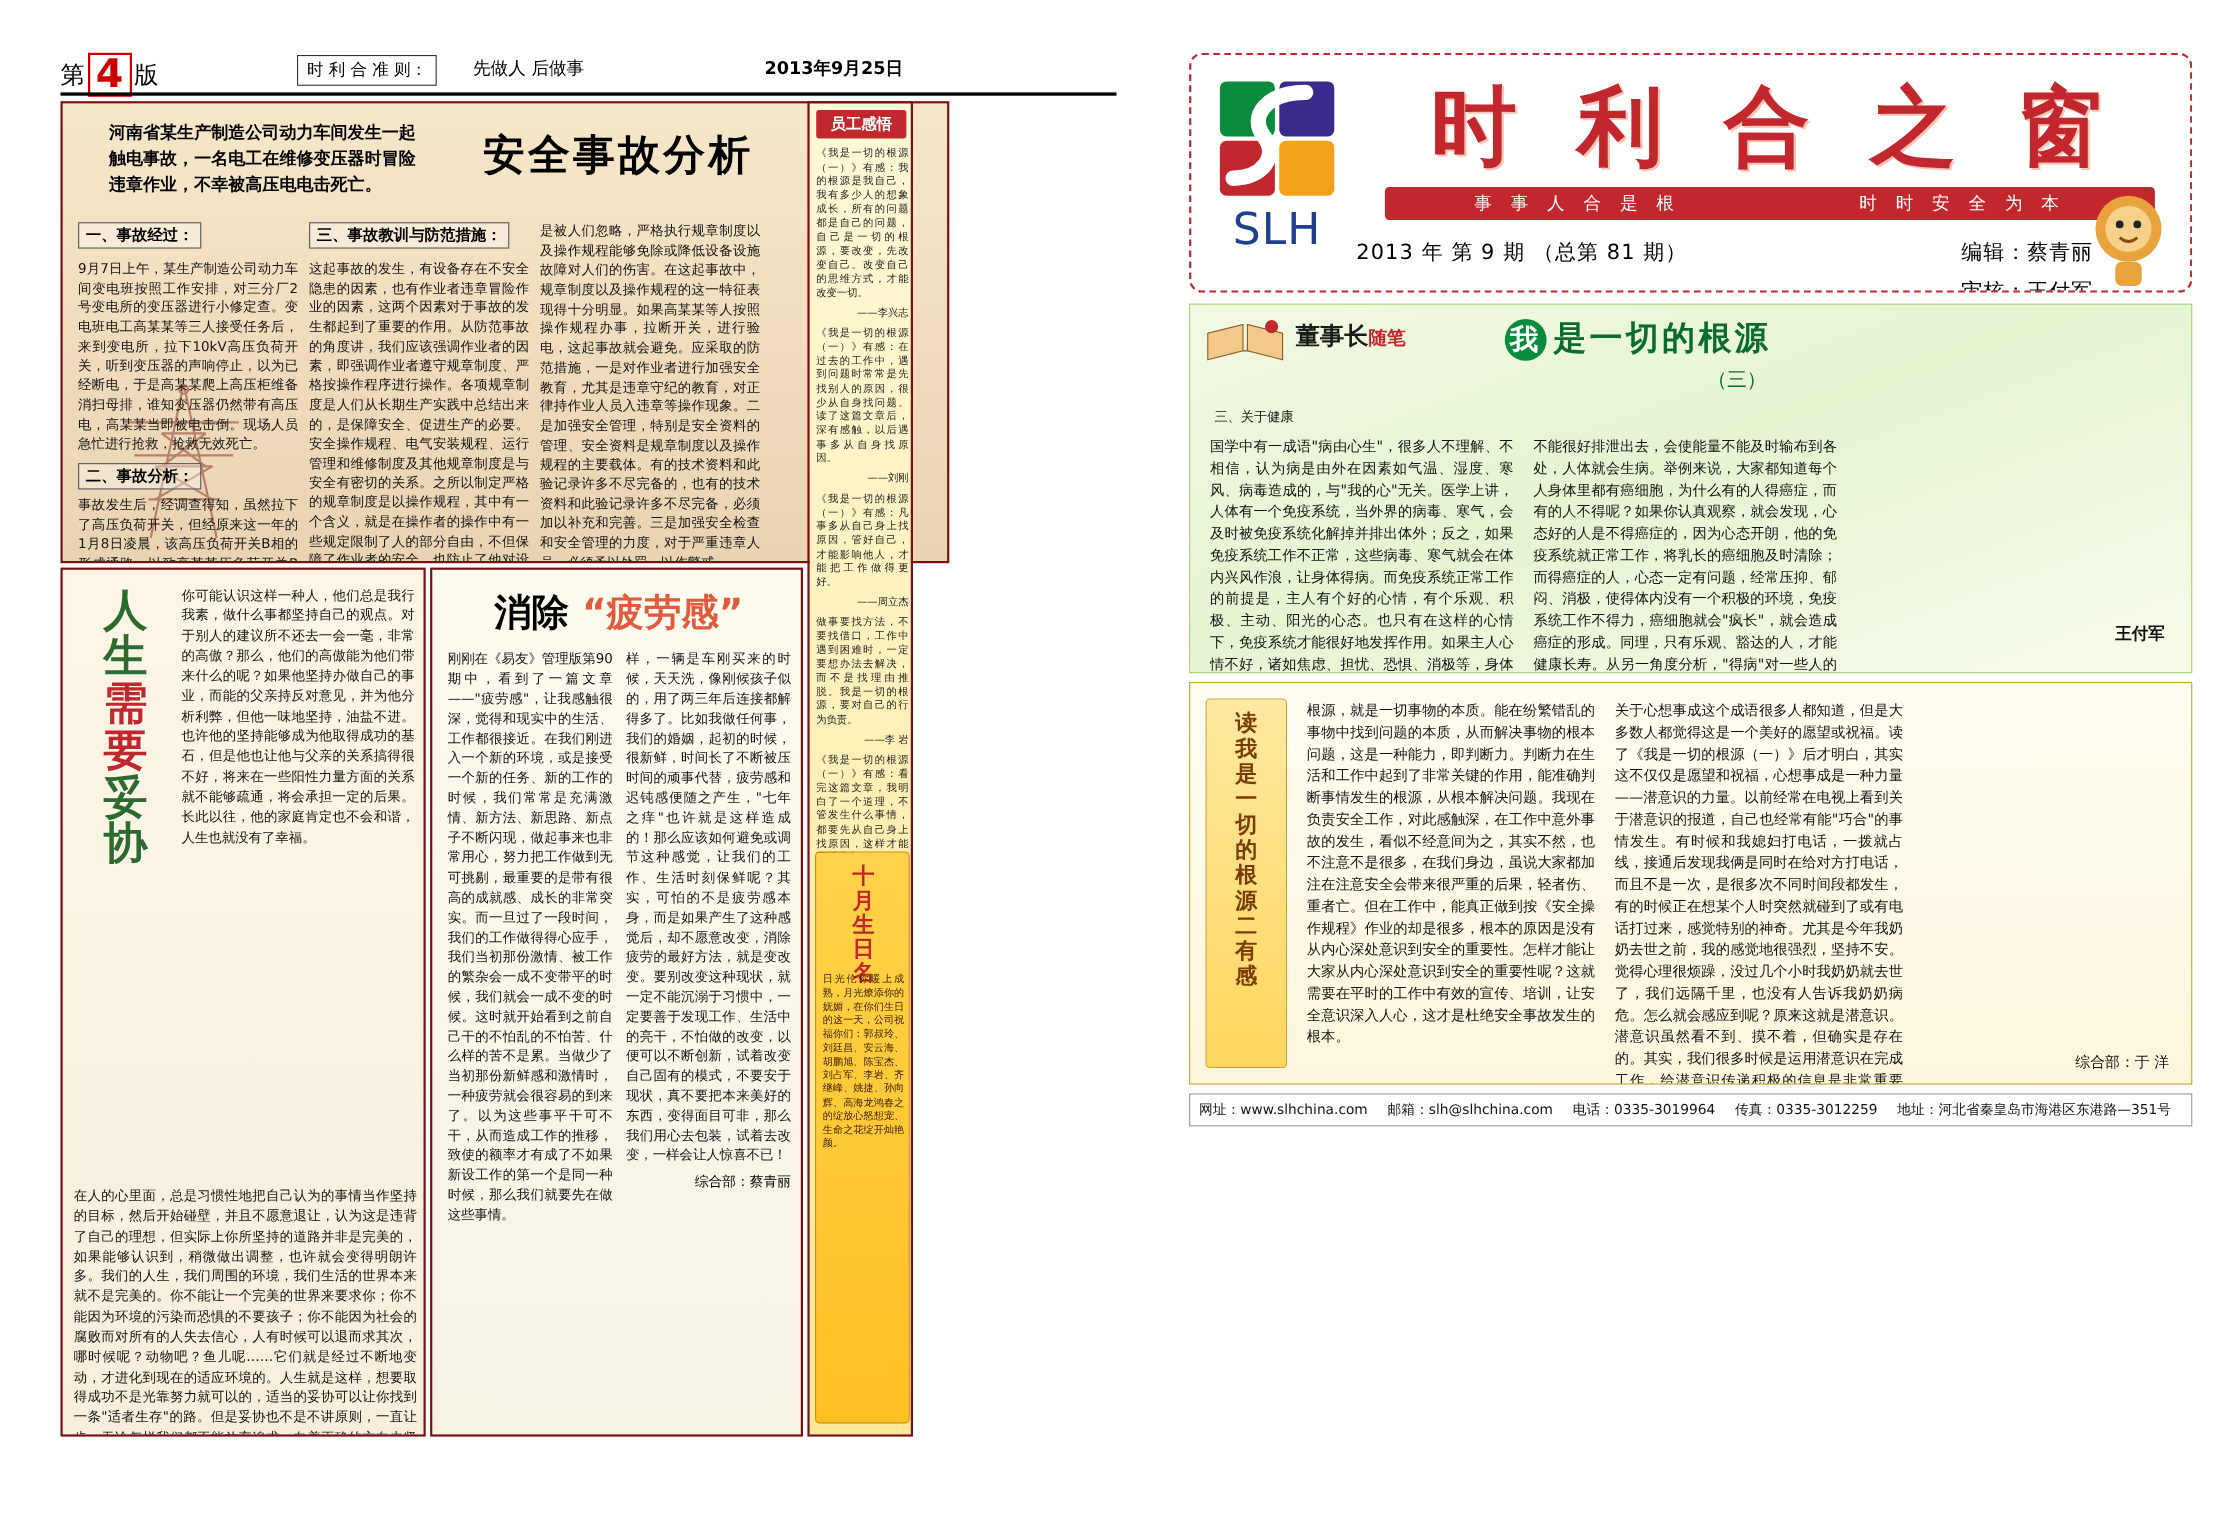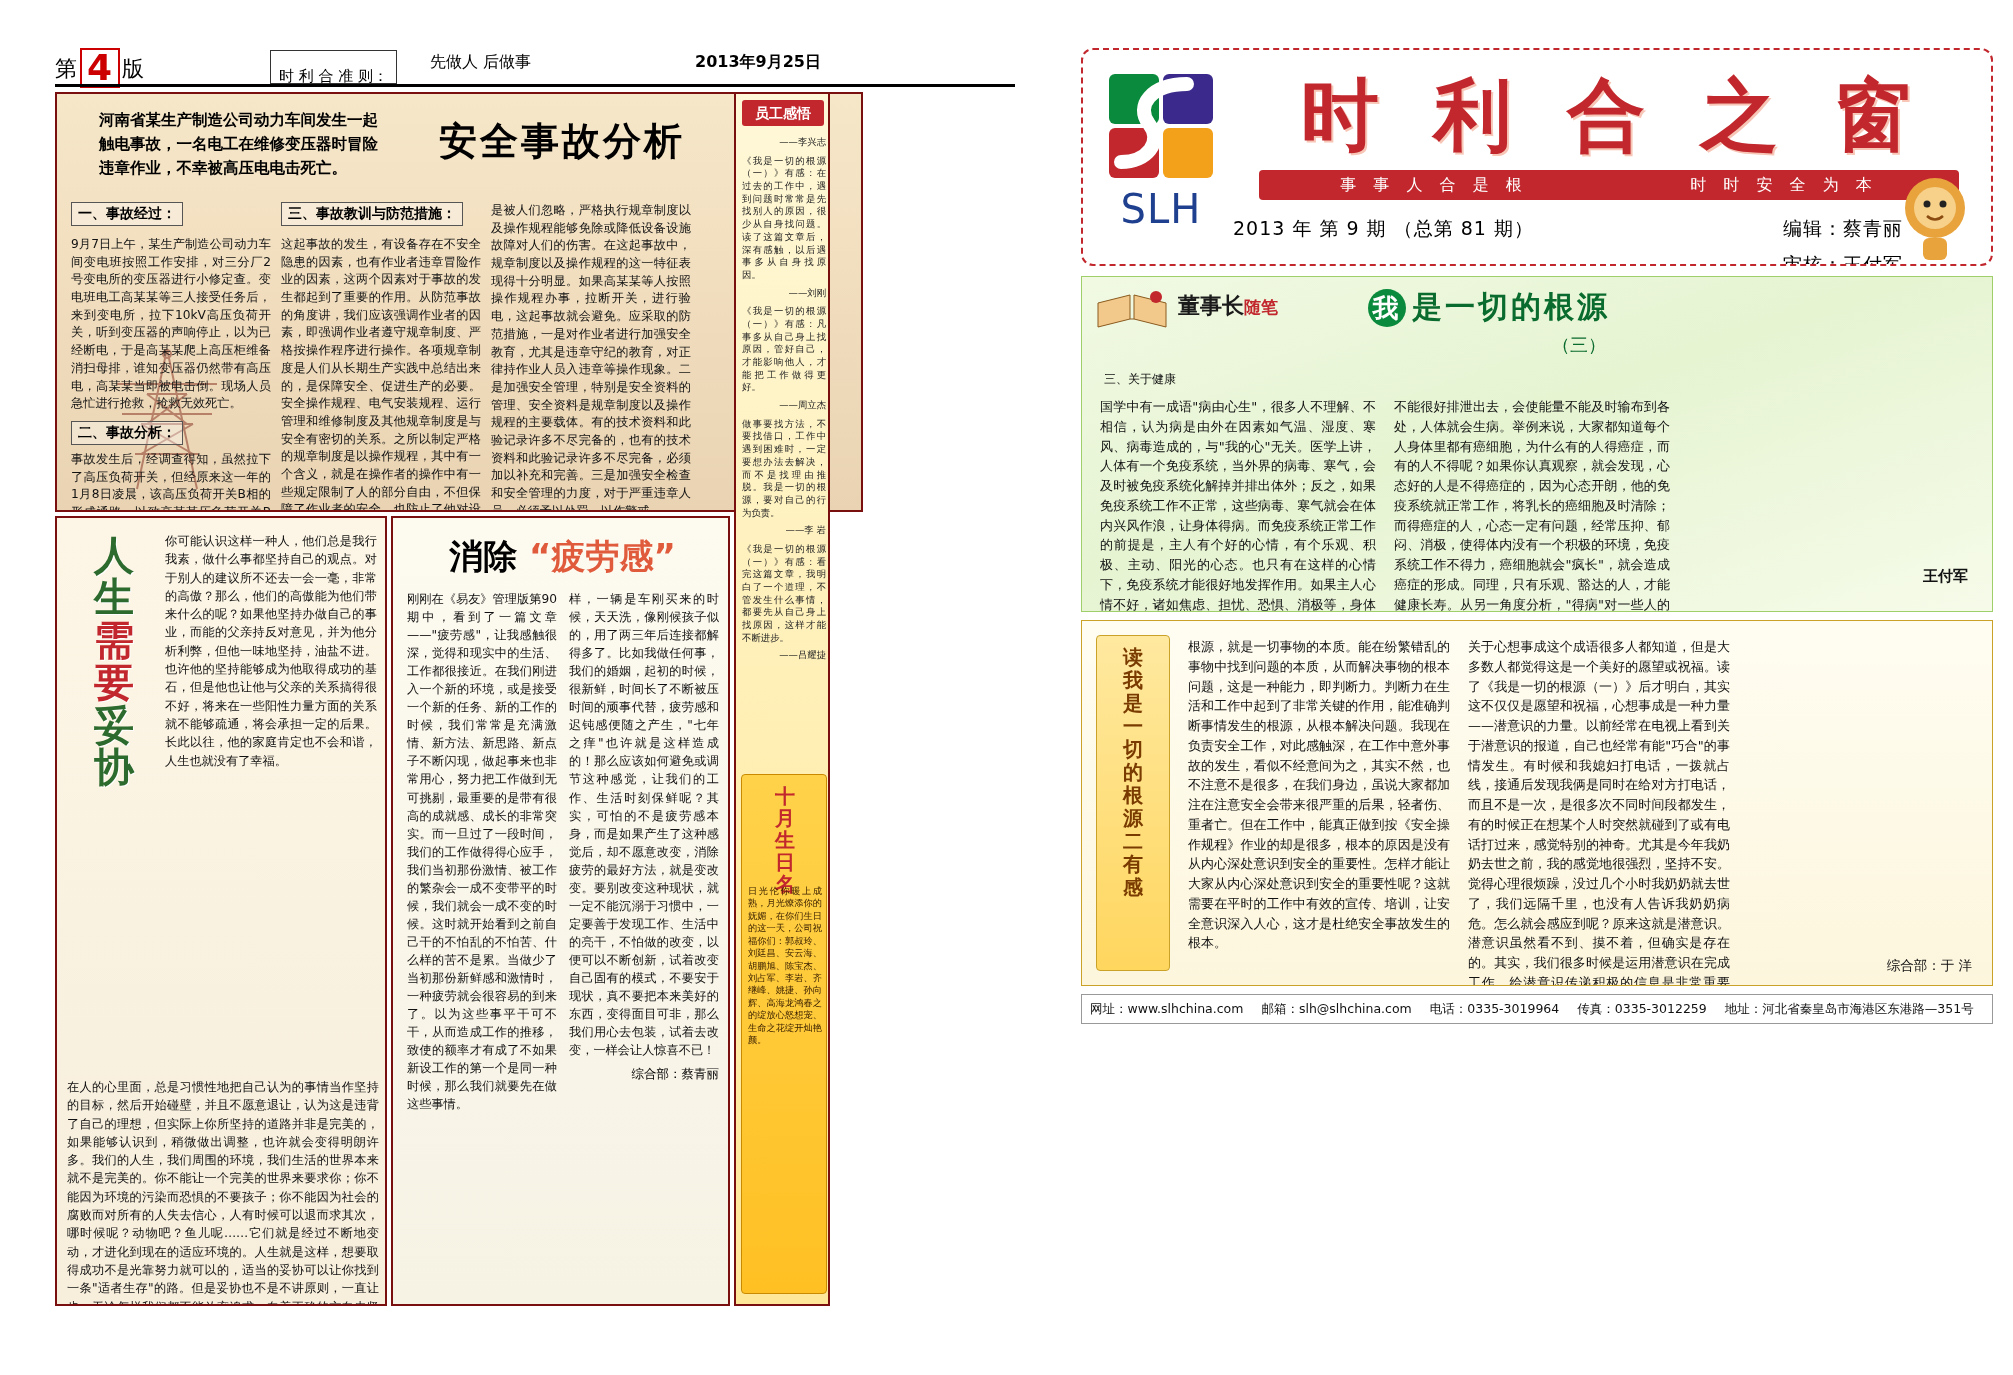--- a/index.html
+++ b/index.html
@@ -18,21 +18,21 @@
 
   .masthead { position:absolute; left:55px; top:48px; width:960px; height:40px; }
   .page-no { position:absolute; left:0; top:0; font-size:22px; color:#000; letter-spacing:1px; }
   .page-no .num {
     display:inline-block; color:#c00; font-size:36px; font-weight:bold;
     border:2px solid #c00; padding:0px 5px; line-height:1; vertical-align:-4px; margin:0 2px;
   }
   .masthead-rule { position:absolute; left:0; top:36px; width:960px; height:3px; background:#000; }
   .motto-box {
     position:absolute; left:215px; top:2px; height:28px;
-    border:1px solid #333; padding:16px 8px; font-size:15px; color:#000; background:#fff;
+    border:1px solid #333; padding:3px 8px; font-size:15px; color:#000; background:#fff;
   }
   .motto-text { position:absolute; left:375px; top:4px; font-size:16px; color:#000; }
   .issue-date { position:absolute; left:640px; top:4px; font-size:16px; font-weight:bold; color:#000; }
 
   
   .top-block {
     position:absolute; left:55px; top:92px; width:808px; height:420px;
     border:2px solid #7a0f0f;
     background:linear-gradient(180deg,#f6e7c9 0%, #f2dfc0 40%, #e9d3b2 100%);
     overflow:hidden;
@@ -292,20 +292,21 @@
       <div class="bm-col bm-c1">刚刚在《易友》管理版第90期中，看到了一篇文章——"疲劳感"，让我感触很深，觉得和现实中的生活、工作都很接近。在我们刚进入一个新的环境，或是接受一个新的任务、新的工作的时候，我们常常是充满激情、新方法、新思路、新点子不断闪现，做起事来也非常用心，努力把工作做到无可挑剔，最重要的是带有很高的成就感、成长的非常突实。而一旦过了一段时间，我们的工作做得得心应手，我们当初那份激情、被工作的繁杂会一成不变带平的时候，我们就会一成不变的时候。这时就开始看到之前自己干的不怕乱的不怕苦、什么样的苦不是累。当做少了当初那份新鲜感和激情时，一种疲劳就会很容易的到来了。以为这些事平干可不干，从而造成工作的推移，致使的额率才有成了不如果新设工作的第一个是同一种时候，那么我们就要先在做这些事情。</div>
       <div class="bm-col bm-c2">
         <div>样，一辆是车刚买来的时候，天天洗，像刚候孩子似的，用了两三年后连接都解得多了。比如我做任何事，我们的婚姻，起初的时候，很新鲜，时间长了不断被压时间的顽事代替，疲劳感和迟钝感便随之产生，"七年之痒"也许就是这样造成的！那么应该如何避免或调节这种感觉，让我们的工作、生活时刻保鲜呢？其实，可怕的不是疲劳感本身，而是如果产生了这种感觉后，却不愿意改变，消除疲劳的最好方法，就是变改变。要别改变这种现状，就一定不能沉溺于习惯中，一定要善于发现工作、生活中的亮干，不怕做的改变，以便可以不断创新，试着改变自己固有的模式，不要安于现状，真不要把本来美好的东西，变得面目可非，那么我们用心去包装，试着去改变，一样会让人惊喜不已！</div>
         <div class="byline">综合部：蔡青丽</div>
       </div>
     </div>
 
     <div class="strip">
       <div class="strip-head">员工感悟</div>
       <div class="strip-body">
+        <p>《我是一切的根源（一）》有感：我的根源是我自己，我有多少人的想象成长，所有的问题都是自己的问题，自己是一切的根源，要改变，先改变自己。改变自己的思维方式，才能改变一切。</p>
         <div class="strip-sign">——李兴志</div>
         <p>《我是一切的根源（一）》有感：在过去的工作中，遇到问题时常常是先找别人的原因，很少从自身找问题。读了这篇文章后，深有感触，以后遇事多从自身找原因。</p>
         <div class="strip-sign">——刘刚</div>
         <p>《我是一切的根源（一）》有感：凡事多从自己身上找原因，管好自己，才能影响他人，才能把工作做得更好。</p>
         <div class="strip-sign">——周立杰</div>
         <p>做事要找方法，不要找借口，工作中遇到困难时，一定要想办法去解决，而不是找理由推脱。我是一切的根源，要对自己的行为负责。</p>
         <div class="strip-sign">——李 岩</div>
         <p>《我是一切的根源（一）》有感：看完这篇文章，我明白了一个道理，不管发生什么事情，都要先从自己身上找原因，这样才能不断进步。</p>
         <div class="strip-sign">——吕耀捷</div>
       </div>

